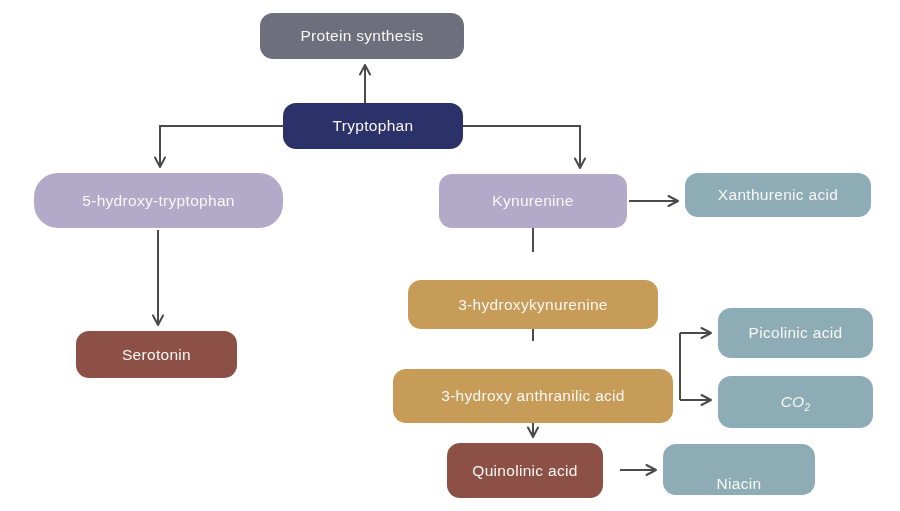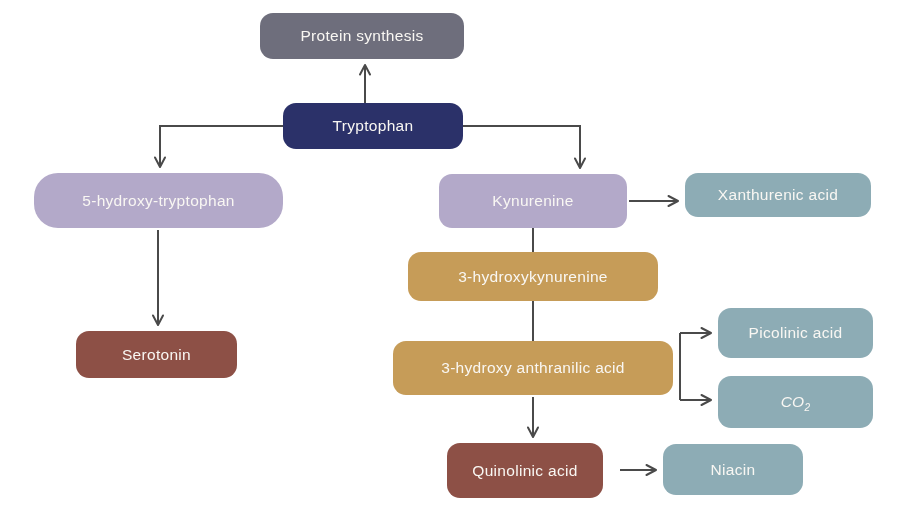--- a/index.html
+++ b/index.html
@@ -42,36 +42,36 @@
     letter-spacing: 0.3px;
     text-align: center;
     box-sizing: border-box;
     padding: 2px 8px;
   }
   .node sub { font-size: 10px; line-height: 0; }
   .fill-gray     { background: var(--gray,     #6e6e7c); }
   .fill-navy     { background: var(--navy,     #2b3169); }
   .fill-lavender { background: var(--lavender, #b3a9c9); }
   .fill-teal     { background: var(--teal,     #8dacb5); }
-  .fill-tan      { background: var(--tan,      #c69c58); }
+  .fill-tan      { background: var(--tan,      #c69c58); margin-top: 28px; }
   .fill-maroon   { background: var(--maroon,   #8d5046); }
 
   
   .pos-protein      { left:260px; top:13px;  width:204px; height:46px; }
   .pos-tryptophan   { left:283px; top:103px; width:180px; height:46px; }
   .pos-5htp         { left:34px;  top:173px; width:249px; height:55px;border-radius:24px; }
   .pos-serotonin    { left:76px;  top:331px; width:161px; height:47px; }
   .pos-kynurenine   { left:439px; top:174px; width:188px; height:54px; }
   .pos-xanthurenic  { left:685px; top:173px; width:186px; height:44px; }
   .pos-3hk          { left:408px; top:252px; width:250px; height:49px; }
   .pos-3haa         { left:393px; top:341px; width:280px; height:54px;justify-content:center; }
   .pos-picolinic    { left:718px; top:308px; width:155px; height:50px; }
   .pos-co2          { left:718px; top:376px; width:155px; height:52px;font-style:italic; }
   .pos-quinolinic   { left:447px; top:443px; width:156px; height:55px; }
-  .pos-niacin       { left:663px; top:444px; width:140px; height:51px; }
+  .pos-niacin       { left:663px; top:444px; width:152px; height:51px;align-items:flex-end; }
 </style>
 </head>
 <body>
 
 <div class="diagram">
 
   <svg class="edges-layer" width="900" height="511" viewBox="0 0 900 511" xmlns="http://www.w3.org/2000/svg">
     <defs>
       <marker id="chevron" markerUnits="userSpaceOnUse" markerWidth="14" markerHeight="14" viewBox="0 0 14 14" refX="12" refY="7" orient="auto">
         <path class="arrowhead-path" d="M2.5,2 L12,7 L2.5,12"></path>

